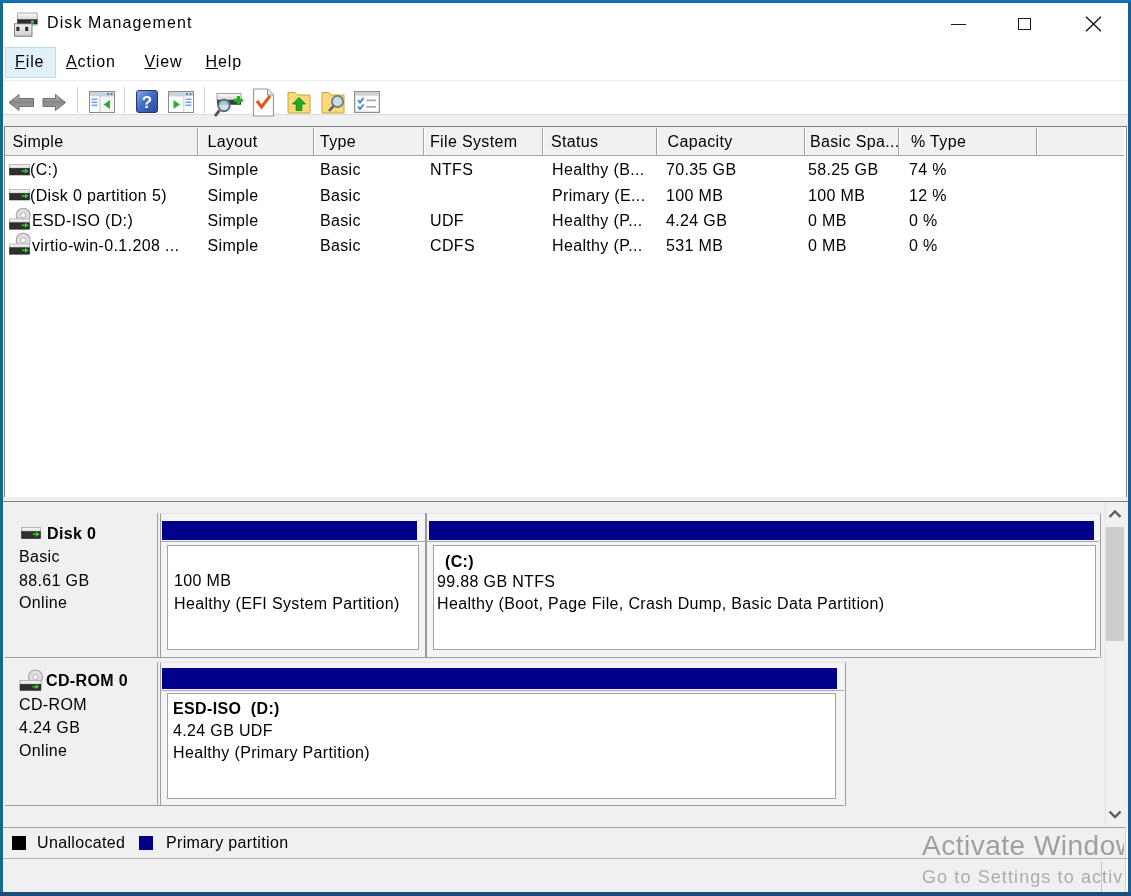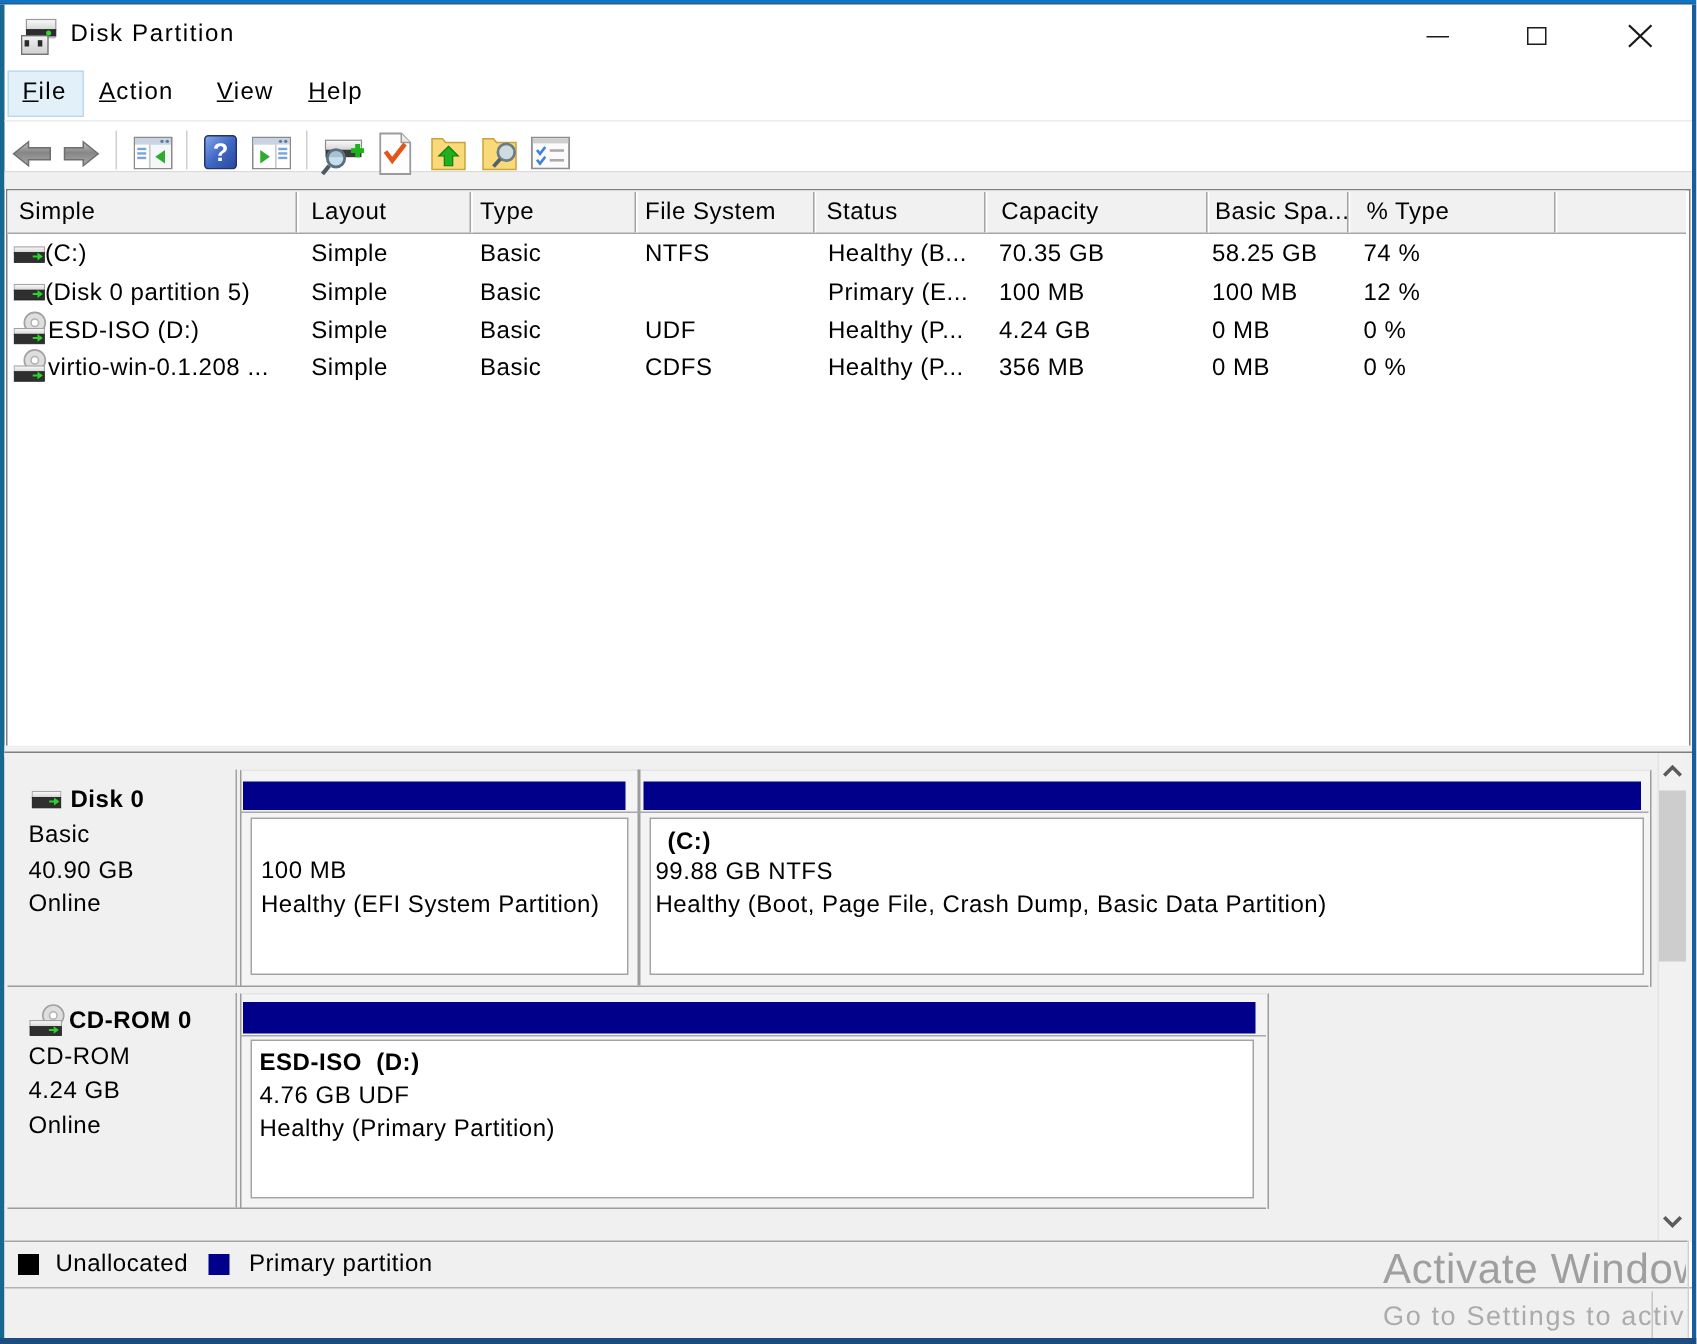--- a/index.html
+++ b/index.html
@@ -31,21 +31,21 @@
     <linearGradient id="lidg" x1="0" y1="0" x2="0" y2="1">
       <stop offset="0" stop-color="#fbfbfb"></stop>
         <stop offset="1" stop-color="#d4d4d4"></stop>
     </linearGradient>
     <linearGradient id="panelg" x1="0" y1="0" x2="0" y2="1">
       <stop offset="0" stop-color="#f2f2f2"></stop>
         <stop offset="1" stop-color="#cfcfcf"></stop>
     </linearGradient>
   </defs>
 </svg>
-<div class="t" style="left:47px;top:23px;letter-spacing:1.1px"><span class="vc abs" style="white-space:pre">Disk Partition</span></div>
+<div class="t" style="left:47px;top:23px;letter-spacing:1.1px"><span class="vc abs" style="white-space:pre">Disk Management</span></div>
 
 <div class="abs" style="left:950.5px;top:23.6px;width:15px;height:1.7px;background:#1a1a1a"></div>
 <div class="abs" style="left:1017.5px;top:17.8px;width:11.6px;height:10.2px;border:1.6px solid #1a1a1a"></div>
 <svg class="abs" style="left:1085px;top:16px" width="17" height="16" viewBox="0 0 17 16">
   <path d="M1 0.8 L16 15.2 M16 0.8 L1 15.2" stroke="#1a1a1a" stroke-width="1.5" fill="none"></path>
 </svg>
 
 <div class="abs" style="left:4.5px;top:47px;width:49px;height:29px;background:#e2f0fa;border:1px solid #bcd9ee"></div>
 <div class="t" style="left:15px;top:61.5px;letter-spacing:0.9px"><span class="vc abs"><u>F</u>ile</span></div>
 <div class="t" style="left:66px;top:61.5px;letter-spacing:0.9px"><span class="vc abs"><u>A</u>ction</span></div>
@@ -208,38 +208,38 @@
 <div class="t" style="left:430px;top:221px"><span class="vc abs">UDF</span></div>
 <div class="t" style="left:552px;top:221px"><span class="vc abs">Healthy (P...</span></div>
 <div class="t" style="left:666px;top:221px"><span class="vc abs">4.24 GB</span></div>
 <div class="t" style="left:808px;top:221px"><span class="vc abs">0 MB</span></div>
 <div class="t" style="left:909px;top:221px"><span class="vc abs">0 %</span></div>
 <div class="t" style="left:32px;top:246.4px"><span class="vc abs">virtio-win-0.1.208 ...</span></div>
 <div class="t" style="left:207.5px;top:246.4px"><span class="vc abs">Simple</span></div>
 <div class="t" style="left:320px;top:246.4px"><span class="vc abs">Basic</span></div>
 <div class="t" style="left:430px;top:246.4px"><span class="vc abs">CDFS</span></div>
 <div class="t" style="left:552px;top:246.4px"><span class="vc abs">Healthy (P...</span></div>
-<div class="t" style="left:666px;top:246.4px"><span class="vc abs">356 MB</span></div>
+<div class="t" style="left:666px;top:246.4px"><span class="vc abs">531 MB</span></div>
 <div class="t" style="left:808px;top:246.4px"><span class="vc abs">0 MB</span></div>
 <div class="t" style="left:909px;top:246.4px"><span class="vc abs">0 %</span></div>
 
 <div class="abs" style="left:3px;top:497px;width:1125px;height:8px;background:#f0f0f0"></div>
 <div class="abs" style="left:3px;top:500.5px;width:1125px;height:1.4px;background:#7f7f7f"></div>
 
 <div class="abs" style="left:3px;top:502px;width:1125px;height:325.5px;background:#f0f0f0"></div>
 
 <div class="abs" style="left:5px;top:512.5px;width:151.5px;height:144px;background:#f0f0f0;border-right:1.2px solid #a2a2a2"></div>
 <svg class="abs" style="left:21px;top:526.5px" width="20" height="13" viewBox="0 0 20 13">
   <rect x="0.4" y="0.6" width="19.2" height="4.2" fill="url(#lidg)" stroke="#a0a0a0" stroke-width="0.7"></rect>
   <rect x="0.4" y="4.6" width="19.2" height="7" fill="#2f2f2f" stroke="#1a1a1a" stroke-width="0.5"></rect>
   <path d="M11.8 6.6 h3.2 v-2 l3.6 2.7 l-3.6 2.7 v-2 h-3.2 Z" fill="#2ad32a"></path>
 </svg>
 <div class="t" style="left:47px;top:533.5px;font-weight:bold;font-size:16px"><span class="vc abs">Disk 0</span></div>
 <div class="t" style="left:19px;top:556.5px;font-size:16px"><span class="vc abs">Basic</span></div>
-<div class="t" style="left:19px;top:580.5px;font-size:16px"><span class="vc abs">40.90 GB</span></div>
+<div class="t" style="left:19px;top:580.5px;font-size:16px"><span class="vc abs">88.61 GB</span></div>
 <div class="t" style="left:19px;top:602.5px;font-size:16px"><span class="vc abs">Online</span></div>
 
 <div class="abs" style="left:159.5px;top:512.5px;width:939px;height:144px;background:#f4f4f4;border-left:1.2px solid #9c9c9c;border-right:1.2px solid #9c9c9c;border-top:1px solid #e4e4e4"></div>
 <div class="abs" style="left:424.5px;top:513px;width:2.2px;height:144px;background:#9c9c9c"></div>
 <div class="abs" style="left:162px;top:520.5px;width:254.5px;height:19.5px;background:#00008b"></div>
 <div class="abs" style="left:428.5px;top:520.5px;width:665px;height:19.5px;background:#00008b"></div>
 <div class="abs" style="left:159.5px;top:541px;width:939px;height:1.2px;background:#a8a8a8"></div>
 <div class="abs" style="left:167px;top:544.5px;width:250px;height:103px;background:#ffffff;border:1.2px solid #a3a3a3"></div>
 <div class="abs" style="left:433px;top:544.5px;width:661px;height:103px;background:#ffffff;border:1.2px solid #a3a3a3"></div>
 <div class="t" style="left:174px;top:581px"><span class="vc abs">100 MB</span></div>
@@ -260,21 +260,21 @@
 <div class="t" style="left:46px;top:681px;font-weight:bold;font-size:16px"><span class="vc abs">CD-ROM 0</span></div>
 <div class="t" style="left:19px;top:704.5px;font-size:16px"><span class="vc abs">CD-ROM</span></div>
 <div class="t" style="left:19px;top:728px;font-size:16px"><span class="vc abs">4.24 GB</span></div>
 <div class="t" style="left:19px;top:750.5px;font-size:16px"><span class="vc abs">Online</span></div>
 
 <div class="abs" style="left:159.5px;top:662px;width:684.5px;height:142.5px;background:#f4f4f4;border-left:1.2px solid #9c9c9c;border-right:1.2px solid #9c9c9c;border-top:1px solid #e4e4e4"></div>
 <div class="abs" style="left:162px;top:667.5px;width:675px;height:21px;background:#00008b"></div>
 <div class="abs" style="left:159.5px;top:689.5px;width:684.5px;height:1.2px;background:#a8a8a8"></div>
 <div class="abs" style="left:167px;top:692.5px;width:666.5px;height:104px;background:#ffffff;border:1.2px solid #a3a3a3"></div>
 <div class="t" style="left:173px;top:709px;font-weight:bold"><span class="vc abs">ESD-ISO  (D:)</span></div>
-<div class="t" style="left:173px;top:731px"><span class="vc abs">4.76 GB UDF</span></div>
+<div class="t" style="left:173px;top:731px"><span class="vc abs">4.24 GB UDF</span></div>
 <div class="t" style="left:173px;top:753px"><span class="vc abs">Healthy (Primary Partition)</span></div>
 <div class="abs" style="left:5px;top:804.5px;width:839px;height:1.3px;background:#9c9c9c"></div>
 
 <div class="abs" style="left:1105px;top:502px;width:1px;height:325px;background:#e3e3e3"></div>
 <div class="abs" style="left:1106px;top:502px;width:18px;height:325px;background:#f1f1f1"></div>
 <svg class="abs" style="left:1106px;top:507px" width="18" height="14" viewBox="0 0 18 14">
   <path d="M3.5 10 L9 4.5 L14.5 10" fill="none" stroke="#5c5c5c" stroke-width="2.4"></path>
 </svg>
 <div class="abs" style="left:1106px;top:527px;width:18px;height:114px;background:#cdcdcd"></div>
 <svg class="abs" style="left:1106px;top:808px" width="18" height="14" viewBox="0 0 18 14">

